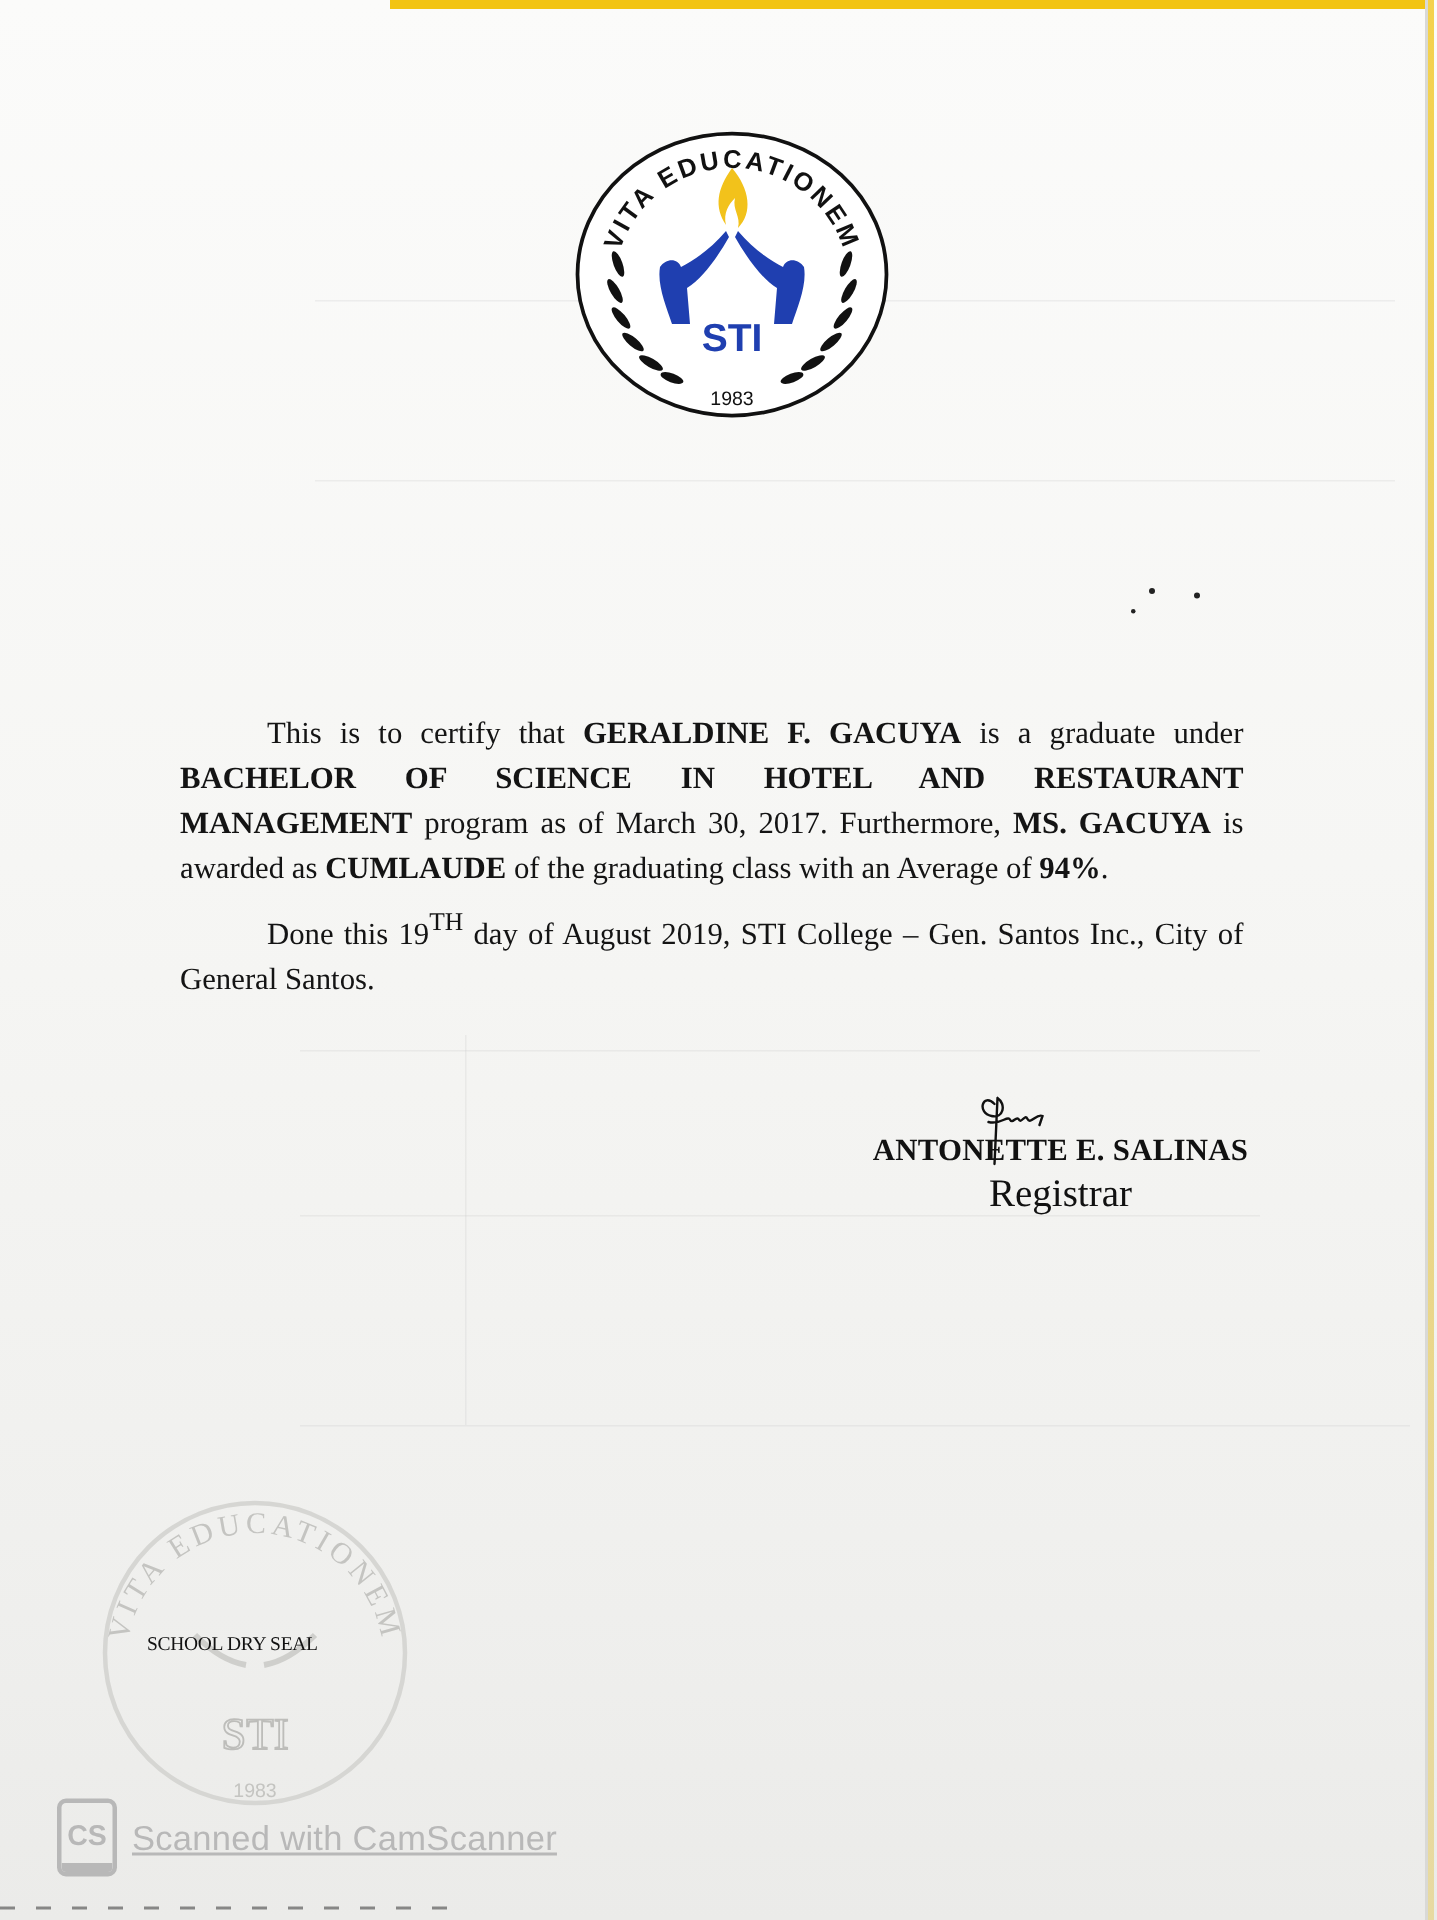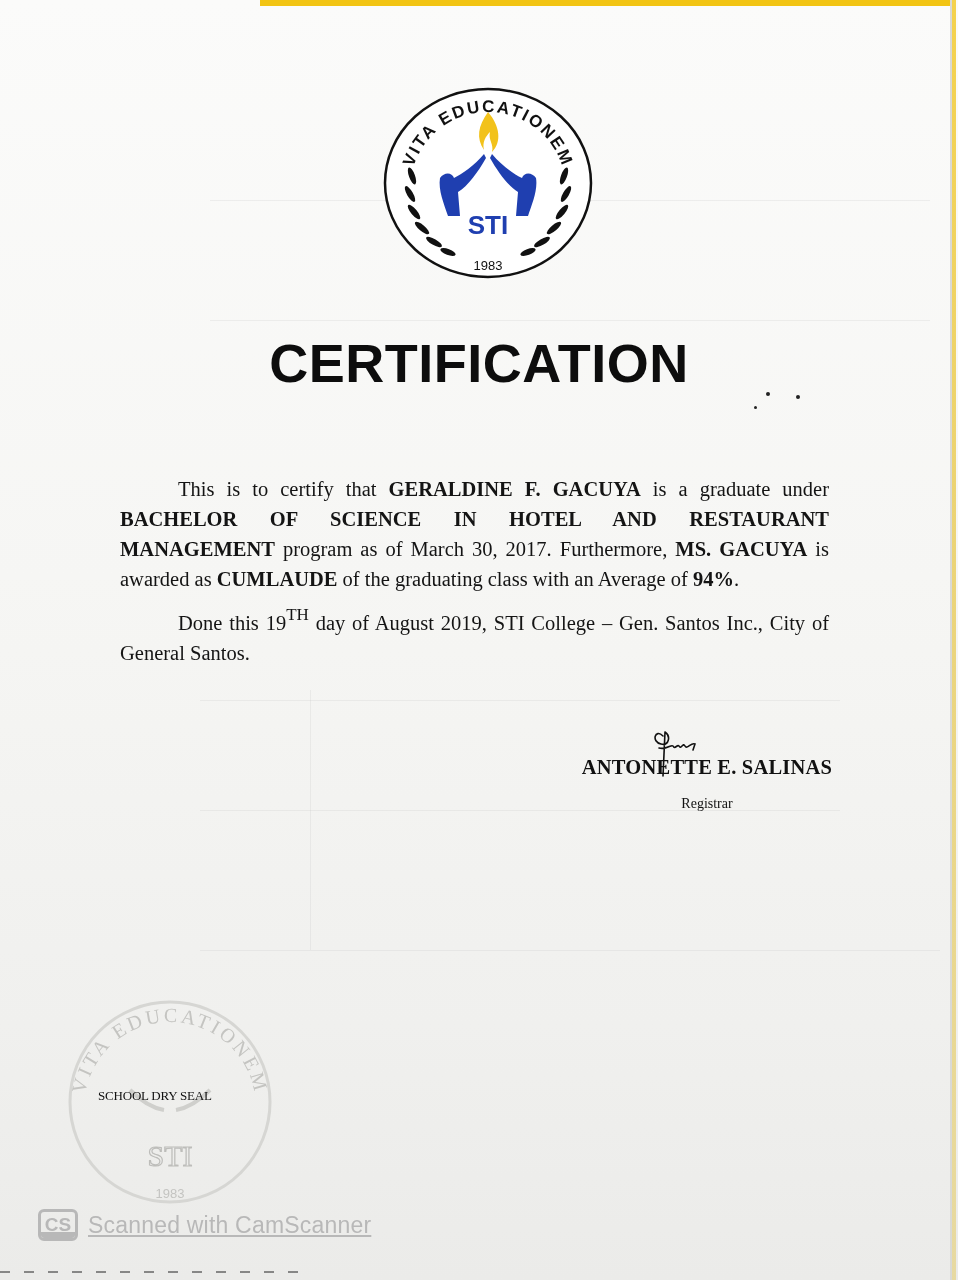--- a/index.html
+++ b/index.html
@@ -46,36 +46,36 @@
     .body-text p + p { margin-top: 14px; }
     .body-text b { font-weight: bold; }
     .body-text sup { font-size: 17px; vertical-align: top; line-height: 14px; }
     .signature-block {
       position: absolute; left: 565px; top: 726px; width: 284px; text-align: center;
     }
     .sig-mark { position: absolute; left: 84px; top: -2px; width: 60px; height: 56px; }
     .signatory {
       margin-top: 30px; font-weight: bold; font-size: 20.5px; letter-spacing: 0.2px;
     }
-    .sig-title { font-size: 14px; margin-top: 17px; }
+    .sig-title { font-size: 26px; margin-top: 2px; }
     .dry-seal {
       position: absolute; left: 60px; top: 990px; width: 220px; height: 220px;
     }
     .dry-seal svg { width: 220px; height: 220px; display: block; }
     .dry-seal-label {
       position: absolute; left: 98px; top: 1088px;
       font-size: 13px; color: #111; letter-spacing: -0.2px;
     }
     .watermark {
       position: absolute; left: 38px; top: 1205px; height: 40px;
       display: flex; align-items: center; gap: 10px;
       font-family: "Liberation Sans", sans-serif; color: #b8b8b8;
     }
     .cs-badge {
-      width: 40px; height: 32px; border: 3px solid #b8b8b8; border-radius: 6px; box-sizing: border-box;
+      width: 40px; height: 52px; border: 3px solid #b8b8b8; border-radius: 6px; box-sizing: border-box;
       display: flex; align-items: center; justify-content: center;
       font-weight: bold; font-size: 19px; color: #b8b8b8; position: relative; overflow: hidden;
     }
     .cs-badge::after {
       content: ""; position: absolute; left: 0; right: 0; bottom: 0; height: 6px; background: #b8b8b8;
     }
     .wm-text { font-size: 23px; letter-spacing: 0.2px; text-decoration: underline; }
     .bottom-line {
       position: absolute; left: 0; top: 1271px; width: 310px; height: 2px;
       background: repeating-linear-gradient(90deg, #444 0 10px, transparent 10px 24px);
@@ -124,21 +124,20 @@
         <ellipse cx="184" cy="108" rx="3" ry="9" transform="rotate(30 184 108)"></ellipse>
         <ellipse cx="180" cy="126" rx="3" ry="9" transform="rotate(40 180 126)"></ellipse>
         <ellipse cx="172" cy="142" rx="3" ry="9" transform="rotate(50 172 142)"></ellipse>
         <ellipse cx="160" cy="156" rx="3" ry="9" transform="rotate(60 160 156)"></ellipse>
         <ellipse cx="146" cy="166" rx="3" ry="8" transform="rotate(70 146 166)"></ellipse>
       </g>
       <text x="106" y="184" text-anchor="middle" font-family="Liberation Sans, sans-serif" font-size="13" fill="#111">1983</text>
     </svg>
   </div>
 
-  <div class="title">CERTIFICATION</div>
   <div class="dots" style="left:766px;top:392px;"></div>
   <div class="dots" style="left:796px;top:395px;"></div>
   <div class="dots" style="left:754px;top:406px;width:3px;height:3px;"></div>
 
   <div class="body-text">
     <p><span>This is to certify that </span><b>GERALDINE F. GACUYA</b><span> is a graduate under </span><b style="word-spacing:24px;">BACHELOR OF SCIENCE IN HOTEL AND RESTAURANT MANAGEMENT</b><span> program as of March 30, 2017. Furthermore, </span><b>MS. GACUYA</b><span> is awarded as </span><b>CUMLAUDE</b><span> of the graduating class with an Average of </span><b>94%</b><span>.</span></p>
     <p><span>Done this 19</span><sup>TH</sup><span> day of August 2019, STI College – Gen. Santos Inc., City of General Santos.</span></p>
   </div>
 
   <div class="signature-block">

